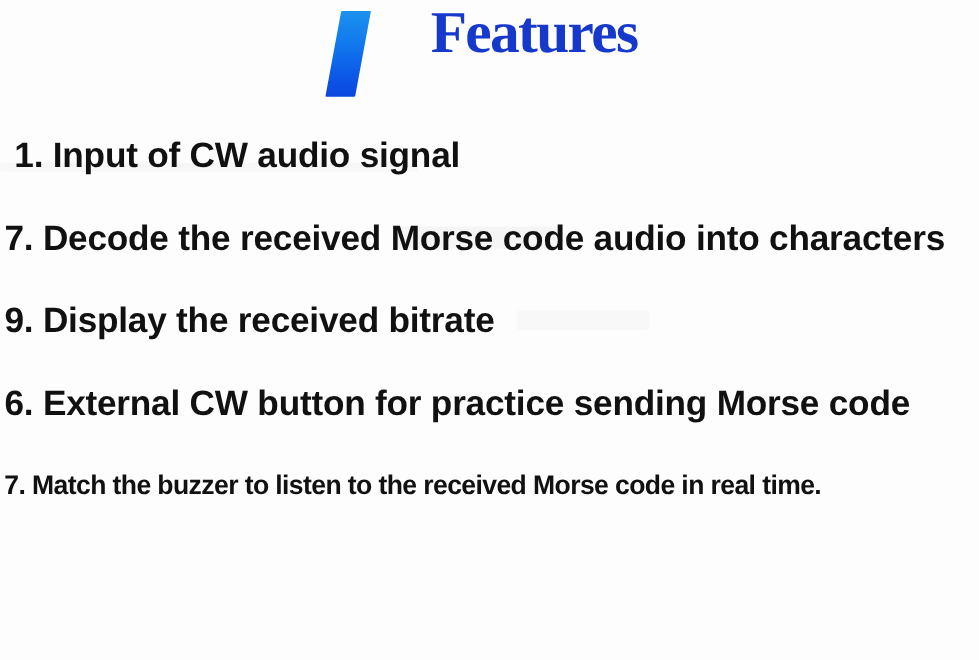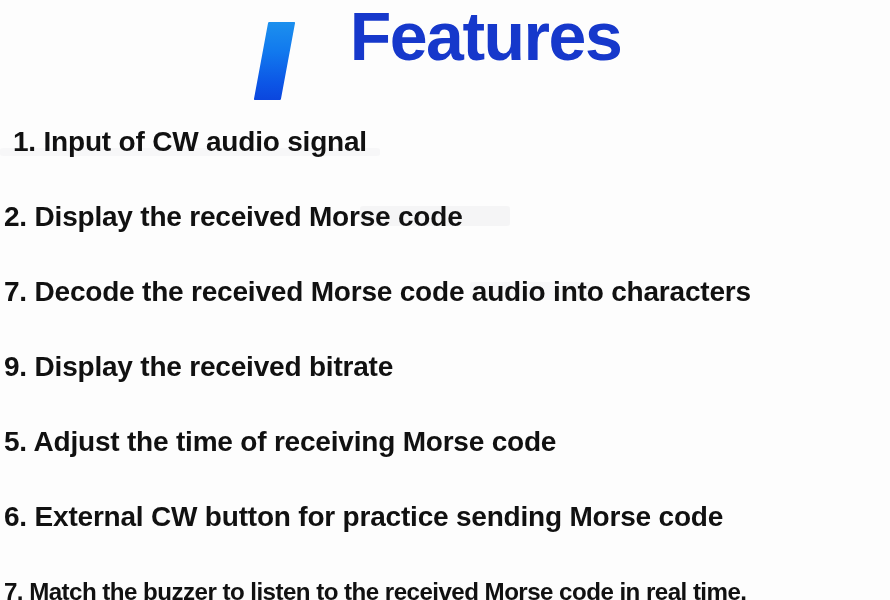--- a/index.html
+++ b/index.html
@@ -45,22 +45,22 @@
   .accent-bar {
     width: 27px;
     height: 78px;
     margin-top: 6px;
     transform: skewX(-10.5deg);
     background: linear-gradient(180deg, #1c90ee 0%, #1179ee 38%, #0c56e6 78%, #0b46de 100%);
     border-radius: 1px;
   }
 
   .page-title {
-    font-family: Liberation Sans, sans-serif;
-    font-size: 68px;
+    font-family: Liberation Serif, serif;
+    font-size: 54px;
     font-weight: bold;
     color: #1638cb;
     line-height: 1;
     letter-spacing: -1.5px;
     white-space: nowrap;
     margin-top: 2px;
   }
 
   
   .feature-list {
@@ -74,21 +74,21 @@
   }
 
   .feature-item {
     height: 75px;
     display: flex;
     align-items: center;
     box-sizing: border-box;
     padding-left: 4px;
     font-family: "Liberation Sans", sans-serif;
     font-weight: bold;
-    font-size: 28px;
+    font-size: 32px;
     color: #111111;
     letter-spacing: -0.2px;
     white-space: nowrap;
   }
 
   .feature-item.indented {
     padding-left: 13px;
   }
 
   .feature-item.condensed {
@@ -121,30 +121,24 @@
       <div class="accent-bar"></div>
       <h1 class="page-title">Features</h1>
     </div>
   </header>
 
   <ul class="feature-list">
     <li class="feature-item indented">
       <span>1. Input of CW audio signal</span>
     </li>
     <li class="feature-item">
-      <span>2. Display the received Morse code</span>
-    </li>
-    <li class="feature-item">
       <span>7. Decode the received Morse code audio into characters</span>
     </li>
     <li class="feature-item">
       <span>9. Display the received bitrate</span>
-    </li>
-    <li class="feature-item">
-      <span>5. Adjust the time of receiving Morse code</span>
     </li>
     <li class="feature-item">
       <span>6. External CW button for practice sending Morse code</span>
     </li>
     <li class="feature-item condensed">
       <span>7. Match the buzzer to listen to the received Morse code in real time.</span>
     </li>
   </ul>
 
 </div>

